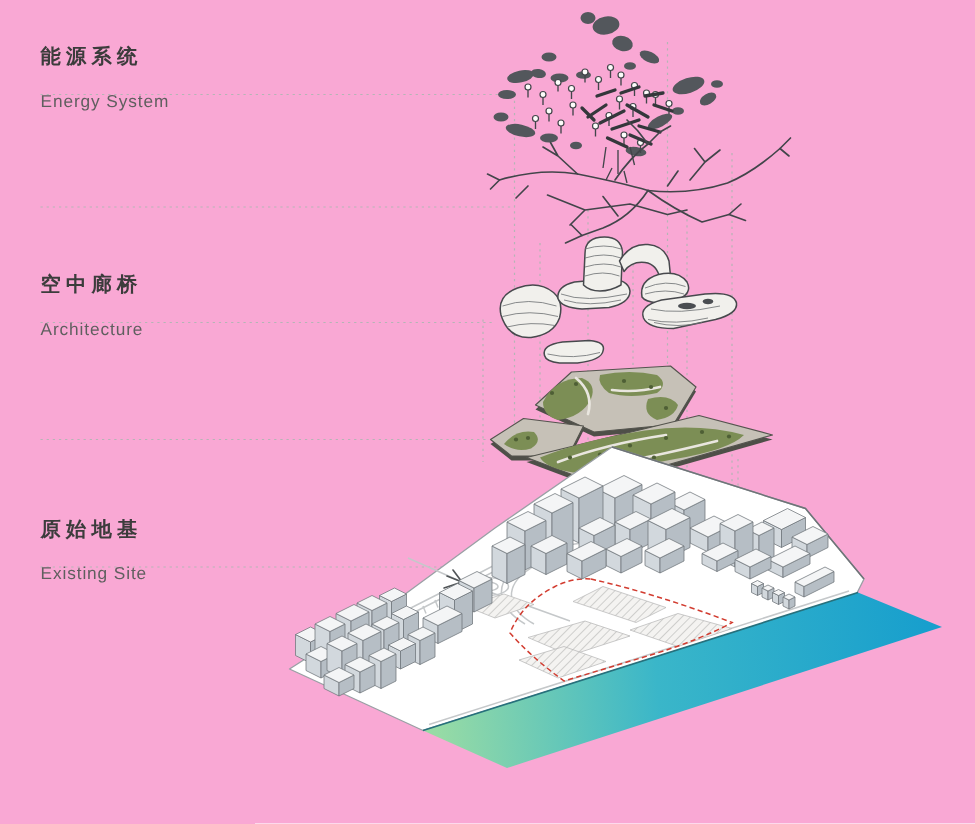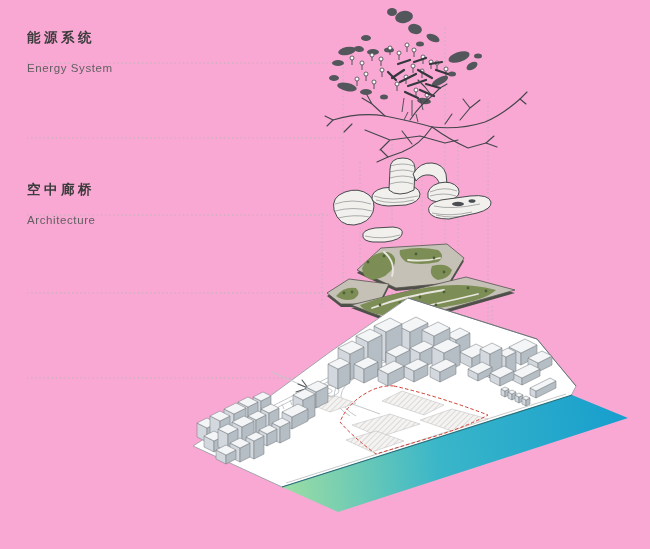--- a/index.html
+++ b/index.html
@@ -396,13 +396,17 @@
   </svg>
 
   <div class="label-group" style="top:31px">
     <div class="label-zh">能源系统</div>
     <div class="label-en">Energy System</div>
   </div>
   <div class="label-group" style="top:183px">
     <div class="label-zh">空中廊桥</div>
     <div class="label-en">Architecture</div>
   </div>
+  <div class="label-group" style="top:346px">
+    <div class="label-zh">原始地基</div>
+    <div class="label-en">Existing Site</div>
+  </div>
 </div>
 
 </body></html>

